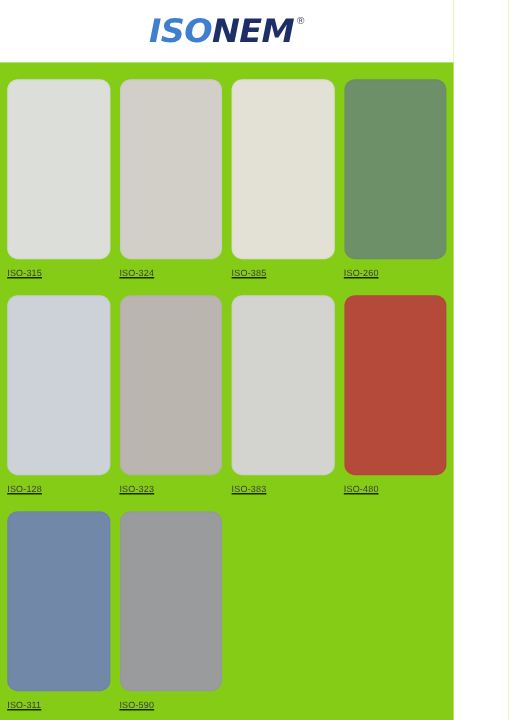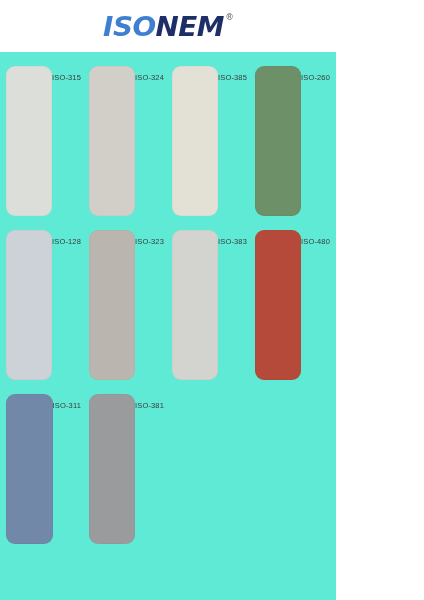--- a/index.html
+++ b/index.html
@@ -10,23 +10,23 @@
   body {
     width: 424px;
     height: 600px;
     background: #ffffff;
     font-family: "Liberation Sans", sans-serif;
     overflow: hidden;
   }
 
   #page {
     position: relative;
-    width: 336px;
+    width: 378px;
     height: 600px;
-    background: #5eead4;
+    background: #84cc16;
   }
 
   
   #brand-header {
     height: 52px;
     display: flex;
     align-items: center;
     justify-content: center;
     background: #ffffff;
   }
@@ -62,21 +62,22 @@
   #swatch-grid {
     padding: 14px 6px 0 6px;
     display: grid;
     grid-template-columns: repeat(4, 1fr);
     grid-template-rows: repeat(3, auto);
     column-gap: 8px;
     row-gap: 14px;
   }
   .swatch-cell {
     display: flex;
-    flex-direction: row;
+    flex-direction: column;
+    text-decoration: underline;
   }
   .swatch-chip {
     width: 100%;
     height: 150px;
     border-radius: 9px;
     box-shadow: inset 0 0 0 1px rgba(0,0,0,0.025);
   }
   .swatch-label {
     margin-top: 7px;
     font-size: 7.5px;
@@ -129,17 +130,17 @@
       <div class="swatch-cell">
         <div class="swatch-chip" style="background: rgb(181, 74, 58);"></div>
         <div class="swatch-label">ISO-480</div>
       </div>
       <div class="swatch-cell">
         <div class="swatch-chip" style="background: rgb(113, 136, 168);"></div>
         <div class="swatch-label">ISO-311</div>
       </div>
       <div class="swatch-cell">
         <div class="swatch-chip" style="background: rgb(154, 155, 157);"></div>
-        <div class="swatch-label">ISO-381</div>
+        <div class="swatch-label">ISO-590</div>
       </div>
     </div>
 
 </div>
 
 </body></html>

